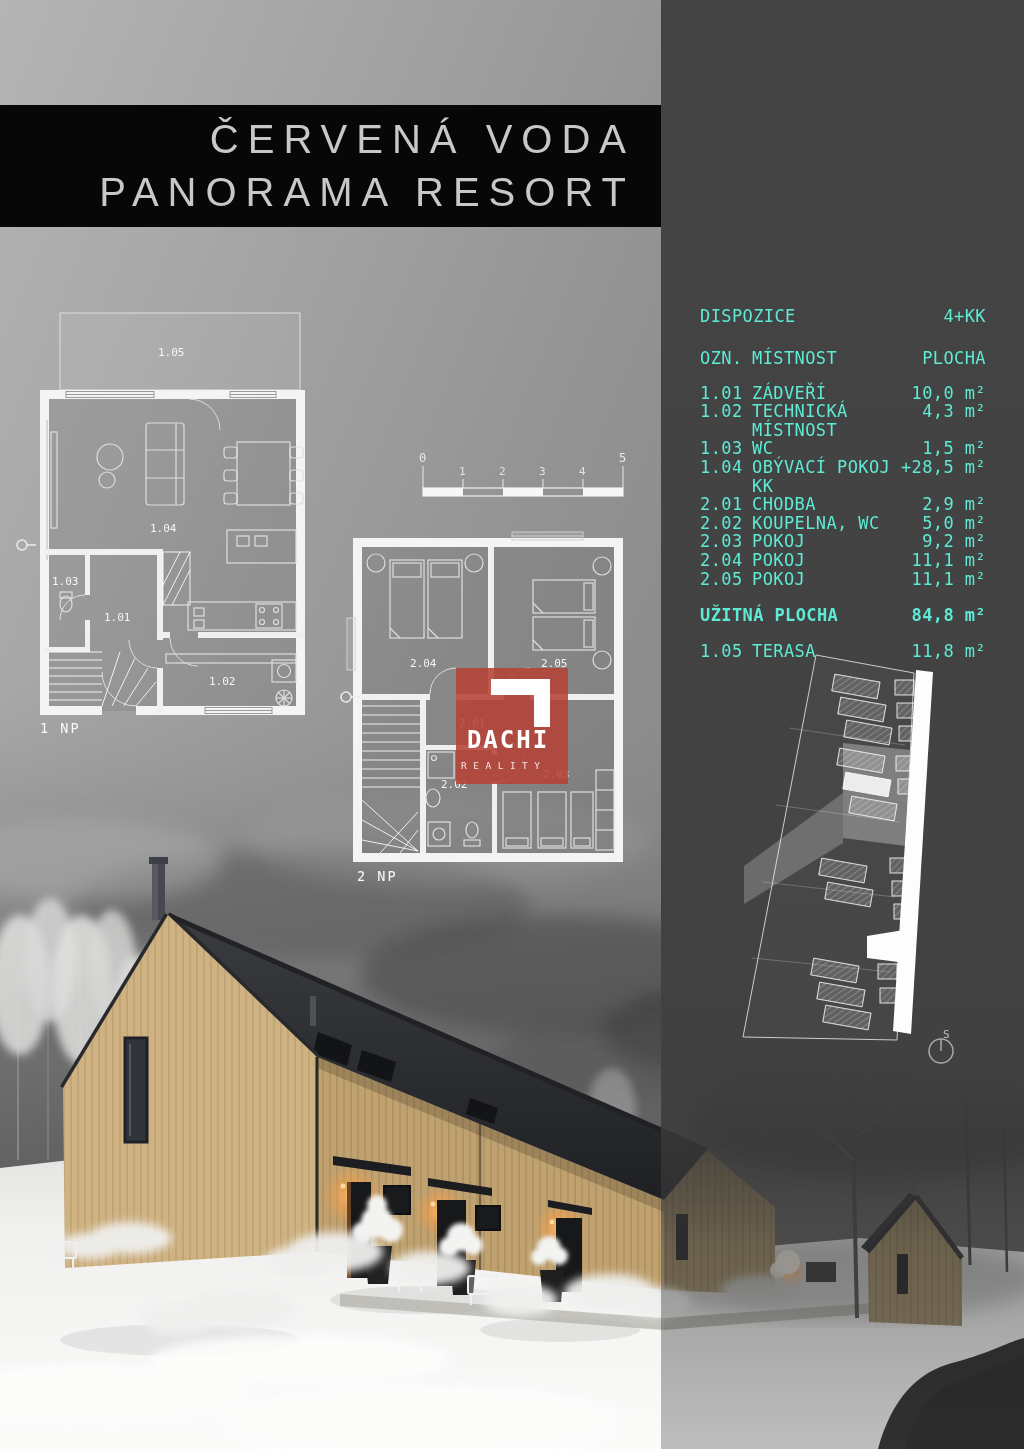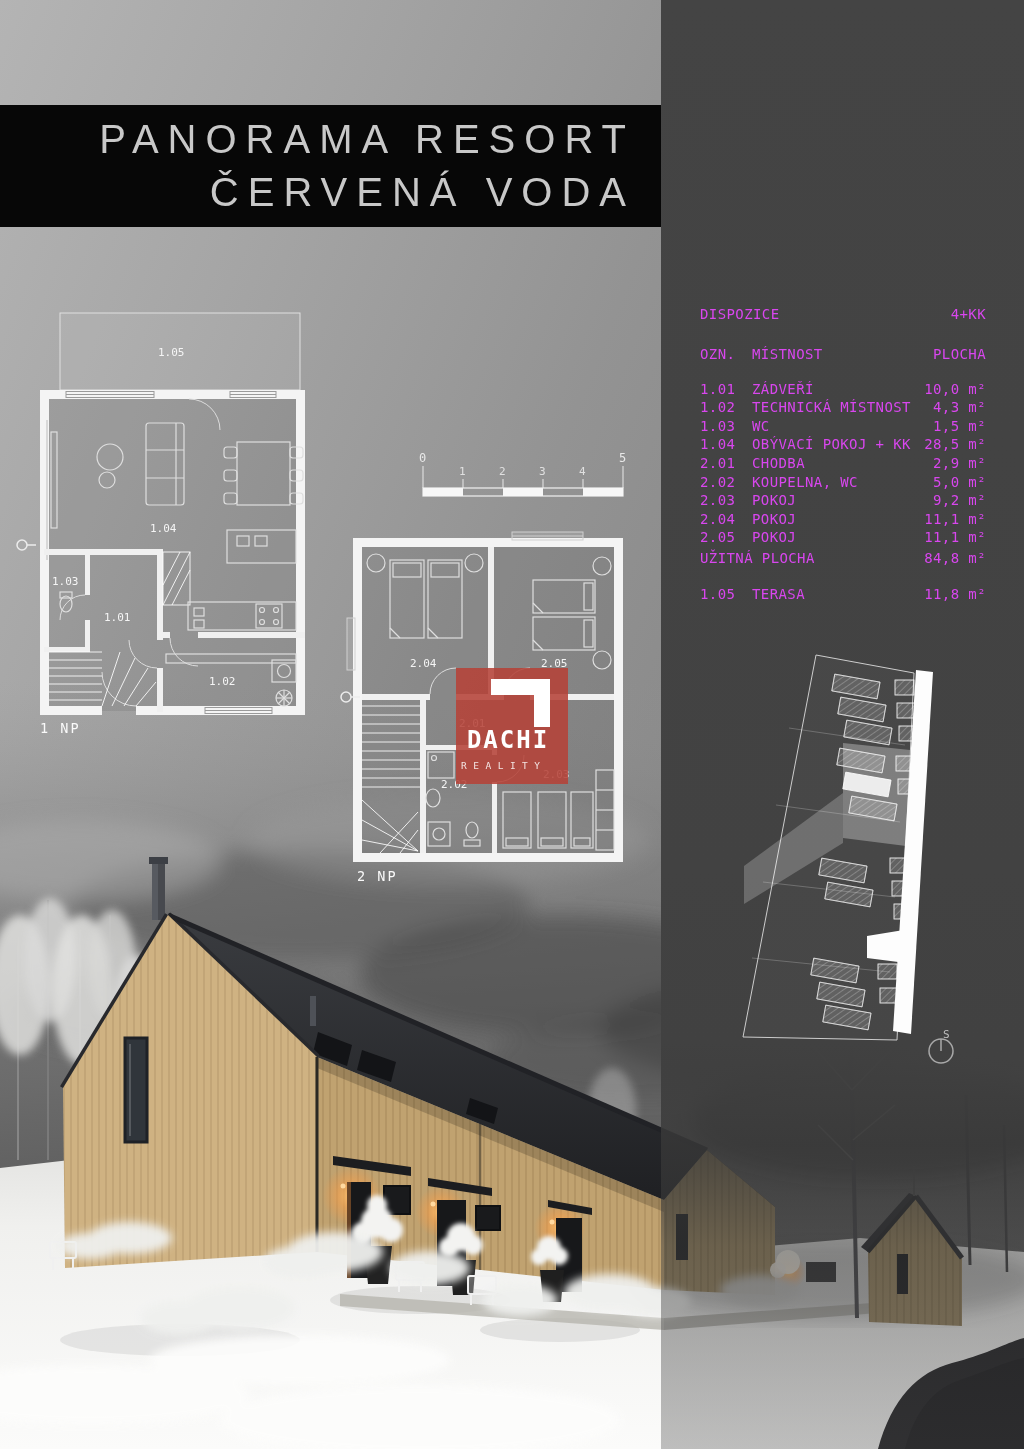--- a/index.html
+++ b/index.html
@@ -17,28 +17,28 @@
   .title-line{color:#c8c8c8;font-size:40px;line-height:53px;letter-spacing:9px;
               font-family:"Liberation Sans",sans-serif;font-weight:300;white-space:nowrap;}
   
   .panel{position:absolute;left:661px;top:0;width:363px;height:1449px;
          background:linear-gradient(180deg,#444 0%,#424242 60%,#414141 72%,
                     rgba(56,56,56,0.80) 79%,rgba(60,60,60,0.48) 86%,rgba(90,90,90,0.38) 100%);}
   .apt-band{position:absolute;left:661px;top:107px;width:363px;height:119px;background:#373737;
             display:flex;align-items:center;}
   .apt-title{color:#f2f2f2;font-size:29px;letter-spacing:7px;margin-left:28px;white-space:pre;}
   
-  .spec{position:absolute;left:700px;top:306px;width:286px;color:#d946ef;font-size:14px;letter-spacing:0.4px;}
+  .spec{position:absolute;left:700px;top:306px;width:286px;color:#5eead4;font-size:17px;letter-spacing:0.4px;}
   .row{display:flex;line-height:18.6px;}
   .c-ozn{width:52px;flex:none;}
   .c-name{flex:1;}
   .c-area{flex:none;text-align:right;white-space:pre;}
   .dispo{display:flex;justify-content:space-between;margin-bottom:23px;}
   .head{margin-bottom:16px;}
-  .total{margin-top:2px;font-weight:normal;}
+  .total{margin-top:18px;font-weight:bold;}
   .terasa{margin-top:17px;}
   
   .logo{position:absolute;left:456px;top:668px;width:112px;height:116px;background:rgba(181,66,56,0.88);}
   .logo .bar1{position:absolute;left:35px;top:11px;width:59px;height:16px;background:#fff;}
   .logo .bar2{position:absolute;left:78px;top:11px;width:16px;height:48px;background:#fff;}
   .logo .name{position:absolute;left:0;right:8px;top:58px;text-align:center;color:#fff;
               font-weight:bold;font-size:24px;letter-spacing:2px;}
   .logo .sub{position:absolute;left:5px;right:0;top:92px;text-align:left;
              color:rgba(255,255,255,0.85);font-size:9.5px;letter-spacing:6.5px;}
   .siteplan{position:absolute;left:735px;top:648px;width:278px;height:428px;}
@@ -270,22 +270,22 @@
     <g filter="url(#b4)" opacity="0.9" fill="#fdfdfc">
       <ellipse cx="90" cy="1395" rx="160" ry="30"></ellipse>
         <ellipse cx="420" cy="1420" rx="200" ry="35"></ellipse>
       <ellipse cx="300" cy="1360" rx="150" ry="25"></ellipse>
     </g>
   </svg>
 
   <div class="panel"></div>
 
   <div class="title-band">
+    <div class="title-line">ČERVENÁ VODA</div>
     <div class="title-line">PANORAMA RESORT</div>
-    <div class="title-line">ČERVENÁ VODA</div>
   </div>
 
 
   <div class="spec">
     <div class="dispo">
       <span>DISPOZICE</span>
       <span>4+KK</span>
     </div>
     <div class="row head">
       <span class="c-ozn">OZN.</span>

